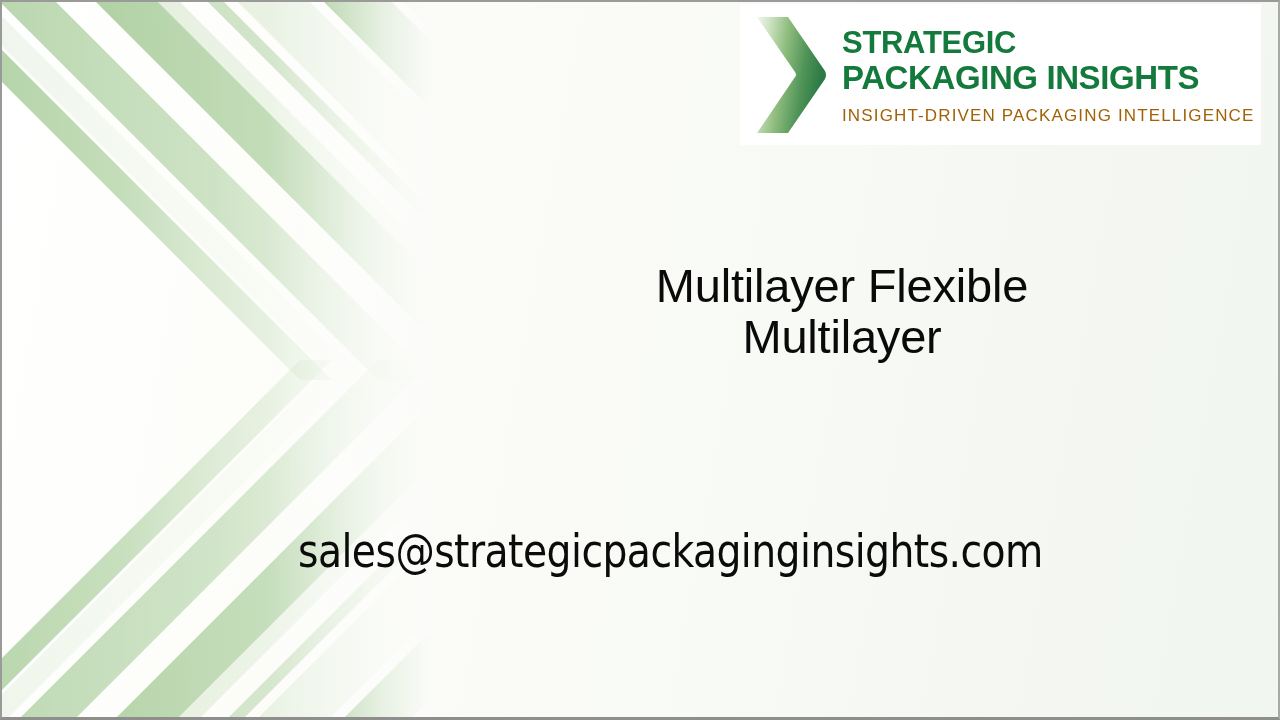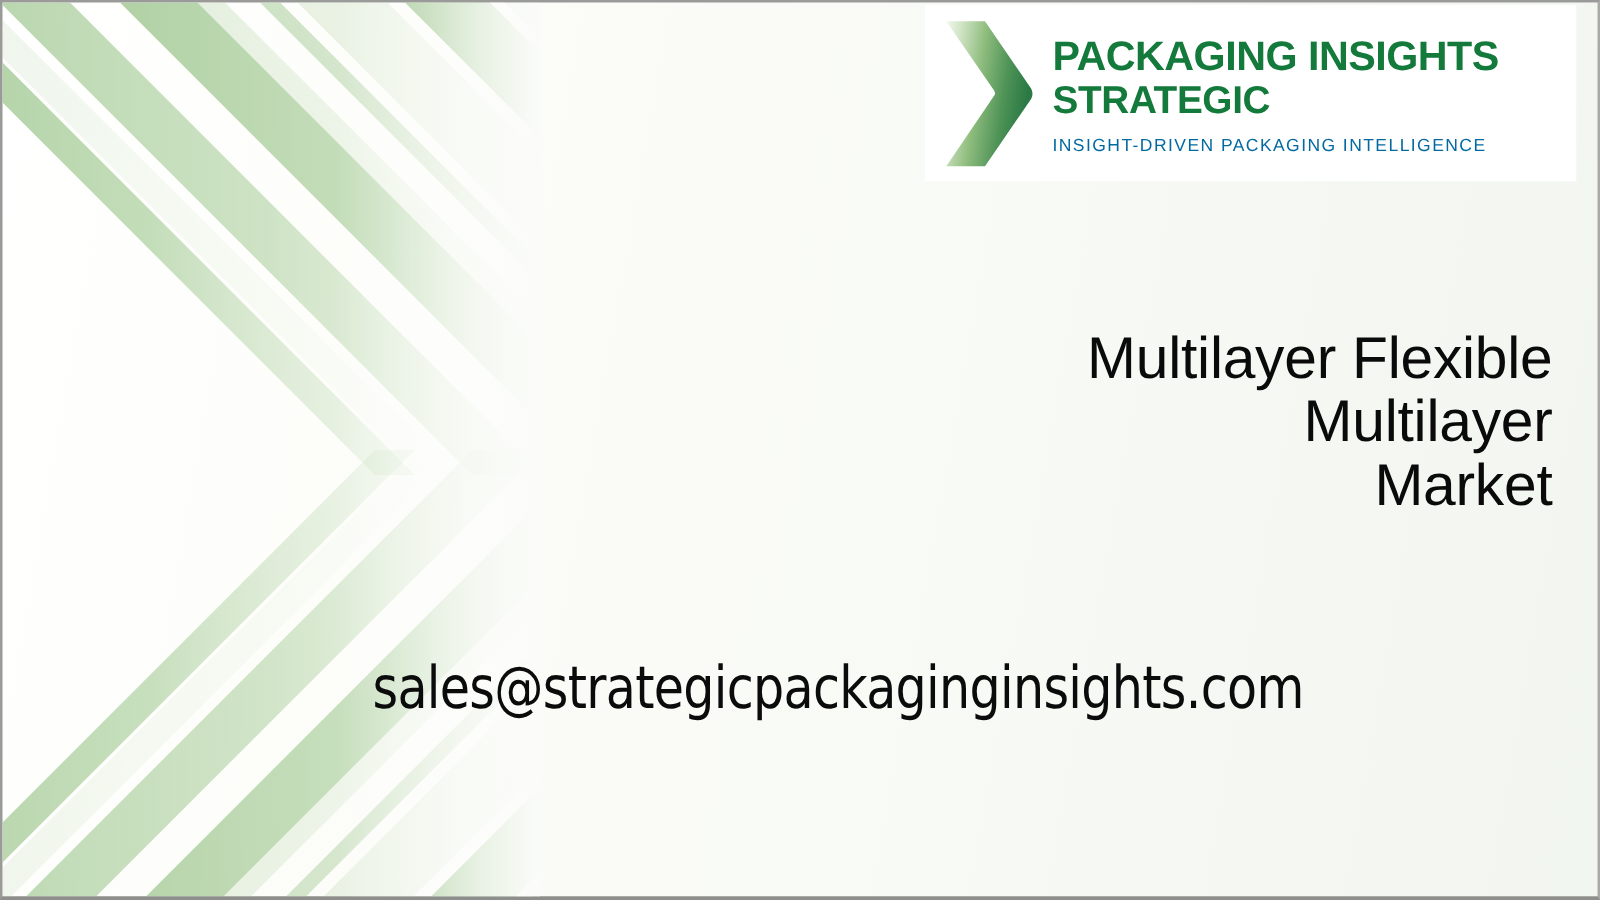--- a/index.html
+++ b/index.html
@@ -72,43 +72,43 @@
     font-size: 31px;
     line-height: 35px;
     letter-spacing: -0.3px;
     white-space: nowrap;
   }
   .logo-line-2 {
     font-size: 33px;
     letter-spacing: -0.4px;
   }
   #logo-tagline {
-    color: #0369a1;
-    font-family: "Liberation Sans", sans-serif;
-    font-size: 14px;
+    color: #a16207;
+    font-family: "Liberation Sans", sans-serif;
+    font-size: 17px;
     letter-spacing: 1.15px;
     margin-top: 11px;
     white-space: nowrap;
   }
 
   
   #title {
     position: absolute;
     left: 440px;
     top: 258px;
     width: 800px;
     text-align: center;
     color: #0a0a0a;
     font-family: "Liberation Sans", sans-serif;
     font-size: 47px;
     line-height: 51px;
     font-weight: normal;
     letter-spacing: -0.2px;
   }
-  #title .tline { display: block; text-align: right; }
+  #title .tline { display: block; }
 
   
   #email {
     position: absolute;
     left: 296px;
     top: 520px;
     color: #0b0b0b;
     font-family: "DejaVu Sans Condensed", "Liberation Sans", sans-serif;
     font-size: 47px;
     line-height: 58px;
@@ -205,27 +205,26 @@
             <stop offset="18%" stop-color="#cfe3c4"></stop>
             <stop offset="45%" stop-color="#8fbd7e"></stop>
             <stop offset="75%" stop-color="#4f9357"></stop>
             <stop offset="100%" stop-color="#2b7a45"></stop>
           </linearGradient>
         </defs>
         <path d="M3,8 L34,8 L71,62 Q73,66 71,70 L34,124 L3,124 L41,68 Q43,66 41,63 Z" fill="url(#markGrad)"></path>
       </svg>
     </div>
     <div id="logo-text">
+      <div class="logo-line">STRATEGIC</div>
       <div class="logo-line logo-line-2">PACKAGING INSIGHTS</div>
-      <div class="logo-line">STRATEGIC</div>
       <div id="logo-tagline">INSIGHT-DRIVEN PACKAGING INTELLIGENCE</div>
     </div>
   </div>
 
   <div id="title">
     <span class="tline">Multilayer Flexible</span>
     <span class="tline">Multilayer</span>
-    <span class="tline">Market</span>
   </div>
 
   <div id="email">sales@strategicpackaginginsights.com</div>
 
 </div>
 
 </body></html>

